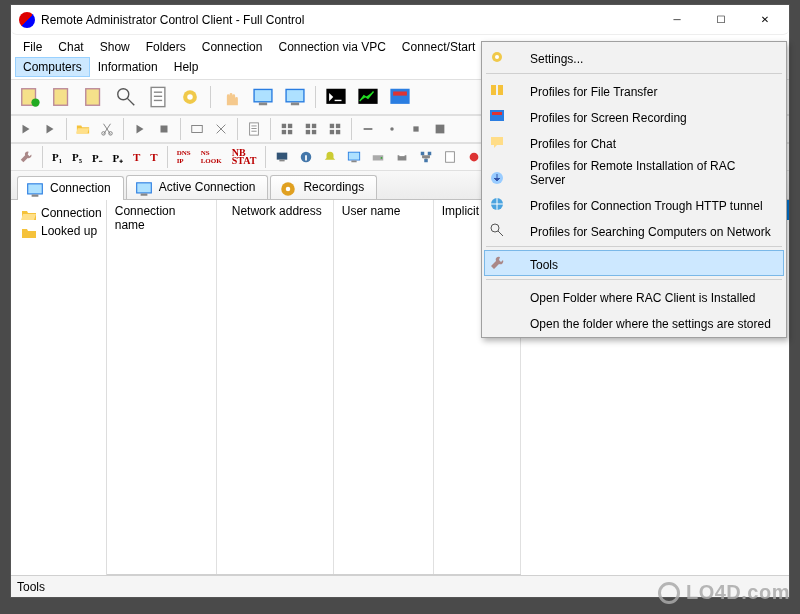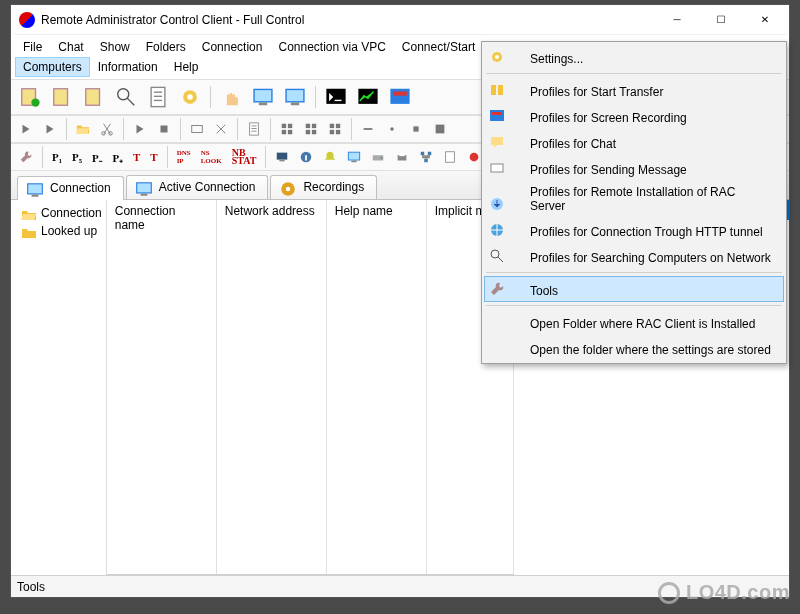--- a/index.html
+++ b/index.html
@@ -126,21 +126,21 @@
   border-bottom: 1px solid #d0d0d0;
   background: #fff;
 }
 .colh {
   padding: 4px 8px;
   border-right: 1px solid #e0e0e0;
   font-size: 12px;
   text-align: left;
 }
 .c1 { width: 110px; }
-.c2 { width: 110px; }
+.c2 { width: 110px; margin-left: 7px; }
 .c3 { width: 100px; }
 .c4 { flex: 1; }
 
 .listbody { flex: 1; background: #fff; overflow: hidden; position: relative; }
 .row {
   display: flex;
   align-items: center;
   height: 20px;
   font-size: 12px;
 }
@@ -538,21 +538,21 @@
           <span class="folder-icon"><svg viewBox="0 0 16 16">
               <path d="M1 4 h5 l1 2 h8 v7 H1 Z" fill="#f5c23b"></path>
             </svg></span>
           <span>Looked up</span>
         </div>
       </div>
     <div class="listpanel">
       <div class="listheader" id="lhead">
           <div class="colh c1">Connection name</div>
           <div class="colh c2">Network address</div>
-          <div class="colh c3">Help name</div>
+          <div class="colh c3">User name</div>
           <div class="colh c4">Implicit mode</div>
         </div>
       <div class="listbody" id="lbody">
           <div class="row selected">
             <div class="cell c1">
               <span style="width: 16px; height: 14px; display: inline-block;"><svg viewBox="0 0 16 16">
                   <rect x="1" y="2" width="14" height="10" fill="#2a7de1"></rect>
                   <rect x="2" y="3" width="12" height="8" fill="#aee1ff"></rect>
                   <rect x="5" y="12" width="6" height="2" fill="#888"></rect>
                 </svg></span>
@@ -587,48 +587,39 @@
       </div>
       <div class="dsep"></div>
       <div class="ditem">
         <span class="dicon">
           <svg viewBox="0 0 16 16">
             <rect x="2" y="3" width="5" height="10" fill="#f5c23b"></rect>
             <rect x="9" y="3" width="5" height="10" fill="#f5c23b"></rect>
             <path d="M7 8 h2" fill="#d33"></path>
           </svg>
         </span>
-        <span>Profiles for Start Transfer</span>
+        <span>Profiles for File Transfer</span>
       </div>
       <div class="ditem">
         <span class="dicon">
           <svg viewBox="0 0 16 16">
             <rect x="1" y="2" width="14" height="11" fill="#2a7de1"></rect>
             <rect x="3" y="4" width="10" height="3" fill="#d33"></rect>
           </svg>
         </span>
         <span>Profiles for Screen Recording</span>
       </div>
       <div class="ditem">
         <span class="dicon">
           <svg viewBox="0 0 16 16">
             <rect x="2" y="3" width="12" height="8" fill="#fd8"></rect>
             <path d="M5 11 l0 3 3-3" fill="#fd8"></path>
           </svg>
         </span>
         <span>Profiles for Chat</span>
-      </div>
-      <div class="ditem">
-        <span class="dicon">
-          <svg viewBox="0 0 16 16">
-            <rect x="2" y="4" width="12" height="8" fill="#fff" stroke="#888"></rect>
-            <path d="M2 4 l6 5 6-5" fill="none"></path>
-          </svg>
-        </span>
-        <span>Profiles for Sending Message</span>
       </div>
       <div class="ditem">
         <span class="dicon">
           <svg viewBox="0 0 16 16">
             <circle cx="8" cy="8" r="6" fill="#9cf"></circle>
             <path d="M8 4 v6 M5 8 l3 3 3-3" fill="#35a" stroke="#35a"></path>
           </svg>
         </span>
         <span>Profiles for Remote Installation of RAC Server</span>
       </div>

